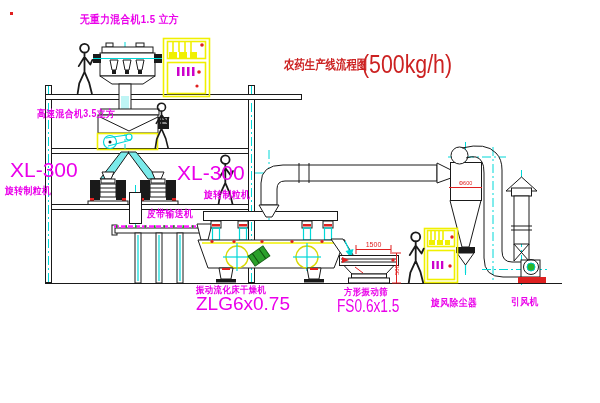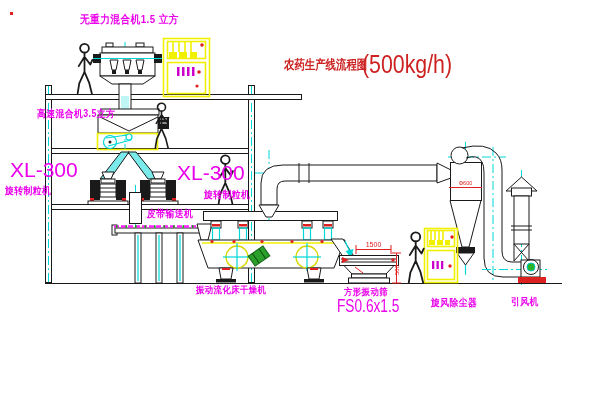--- a/index.html
+++ b/index.html
@@ -291,18 +291,19 @@
 <div class="ttl" style="left:362px;top:49px;font-size:26px;transform:scaleX(.82);transform-origin:0 0;">(500kg/h)</div>
 
 <div class="lbl" style="left:80px;top:12px;font-size:11px;">无重力混合机1.5 立方</div>
 <div class="lbl" style="left:37px;top:107px;font-size:10px;">高速混合机3.5立方</div>
 <div class="mdl" style="left:10px;top:158px;font-size:21px;">XL-300</div>
 <div class="lbl" style="left:5px;top:184px;font-size:10px;">旋转制粒机</div>
 <div class="mdl" style="left:177px;top:161px;font-size:21px;">XL-300</div>
 <div class="lbl" style="left:204px;top:188px;font-size:10px;">旋转制粒机</div>
 <div class="lbl" style="left:147px;top:207px;font-size:10px;">皮带输送机</div>
 <div class="lbl" style="left:196px;top:284px;font-size:9.5px;">振动流化床干燥机</div>
+<div class="mdl" style="left:196px;top:293px;font-size:19px;">ZLG6x0.75</div>
 <div class="lbl" style="left:344px;top:286px;font-size:9.5px;">方形振动筛</div>
 <div class="mdl" style="left:337px;top:295px;font-size:19px;transform:scaleX(.72);transform-origin:0 0;">FS0.6x1.5</div>
 <div class="lbl" style="left:431px;top:296px;font-size:10px;">旋风除尘器</div>
 <div class="lbl" style="left:511px;top:295px;font-size:10px;">引风机</div>
 
 </div>
 
 </body></html>

